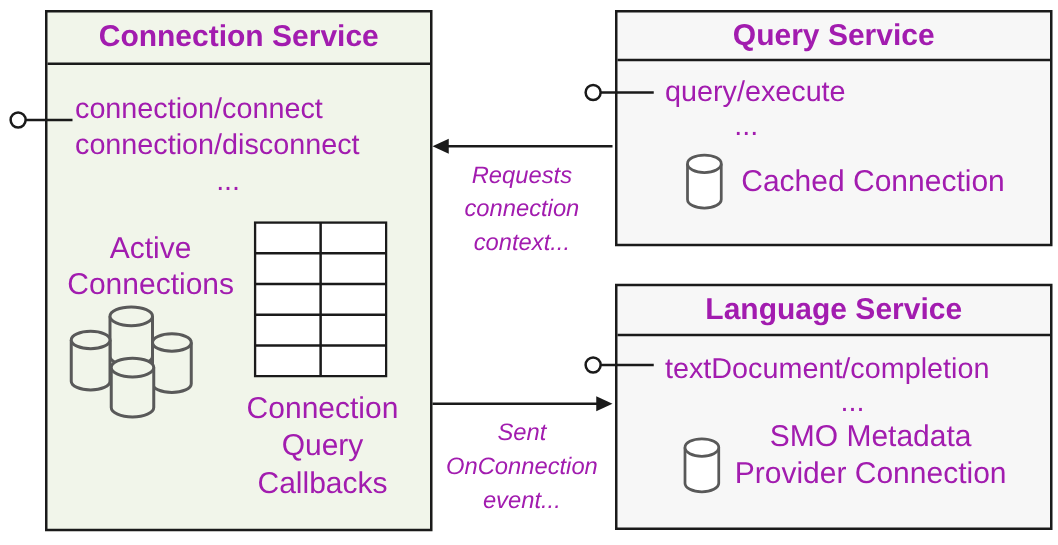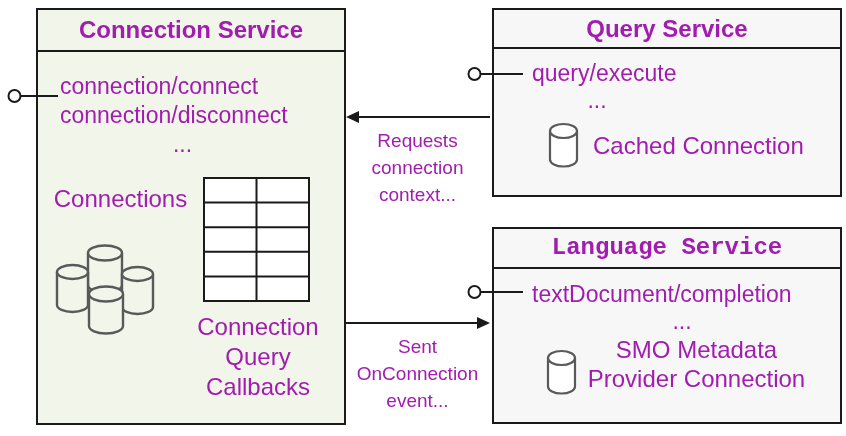--- a/index.html
+++ b/index.html
@@ -20,21 +20,21 @@
     font-weight:bold;font-size:24px;text-align:center;
     white-space:nowrap;
   }
   .abs{position:absolute;}
   .body-text{font-size:24px;line-height:29px;white-space:nowrap;}
   .center{text-align:center;}
   .methods{font-size:23px;line-height:29px;white-space:nowrap;}
   .methods .ellipsis{text-align:center;}
   .arrow-label{
     position:absolute;z-index:4;
-    font-size:19px;line-height:27px;
+    font-style:italic;font-size:19px;line-height:27px;
     text-align:center;white-space:nowrap;
   }
   .icon-row{position:absolute;display:flex;align-items:center;gap:14px;}
   svg{display:block;}
 </style>
 </head>
 <body>
 
 <div class="canvas">
 
@@ -69,20 +69,21 @@
   <div class="box green" style="left:36px;top:8px;width:310px;height:417px;">
     <div class="box-header" style="height:40px;line-height:40px;">Connection Service</div>
 
     <div class="abs methods" style="left:22px;top:62px;width:245px;">
       <div>connection/connect</div>
       <div>connection/disconnect</div>
       <div class="ellipsis">...</div>
     </div>
 
     <div class="abs body-text center" style="left:0px;top:174px;width:165px;">
+      <div>Active</div>
       <div>Connections</div>
     </div>
 
     <svg class="abs" style="left:17px;top:234px;" width="100" height="92" viewBox="0 0 100 92" fill="#f1f5ea" stroke="#595959" stroke-width="2.4">
       <path d="M33 9 V41 a17 7.5 0 0 0 34 0 V9"></path>
       <ellipse cx="50" cy="9" rx="17" ry="7.5"></ellipse>
       <path d="M2 28 V61 a15.5 7 0 0 0 31 0 V28"></path>
       <ellipse cx="17.5" cy="28" rx="15.5" ry="7"></ellipse>
       <path d="M67 30 V63 a15.5 7 0 0 0 31 0 V30"></path>
       <ellipse cx="82.5" cy="30" rx="15.5" ry="7"></ellipse>
@@ -117,21 +118,21 @@
     <div class="icon-row" style="left:54px;top:112px;">
       <svg width="31" height="47" viewBox="0 0 31 47" fill="#ffffff" stroke="#595959" stroke-width="2.2">
         <path d="M2 9 V37.5 a13.5 7 0 0 0 27 0 V9"></path>
         <ellipse cx="15.5" cy="9" rx="13.5" ry="7"></ellipse>
       </svg>
       <span class="body-text">Cached Connection</span>
     </div>
   </div>
 
   <div class="box gray" style="left:492px;top:227px;width:350px;height:197px;">
-    <div class="box-header" style="height:38px;line-height:38px;font-family:Liberation Mono, monospace;">Language Service</div>
+    <div class="box-header" style="height:38px;line-height:38px;">Language Service</div>
 
     <div class="abs methods" style="left:38px;top:52px;width:300px;line-height:27px;">
       <div>textDocument/completion</div>
       <div class="ellipsis">...</div>
     </div>
 
     <svg class="abs" style="left:52px;top:120px;" width="31" height="47" viewBox="0 0 31 47" fill="#ffffff" stroke="#595959" stroke-width="2.2">
       <path d="M2 9 V37.5 a13.5 7 0 0 0 27 0 V9"></path>
       <ellipse cx="15.5" cy="9" rx="13.5" ry="7"></ellipse>
     </svg>

